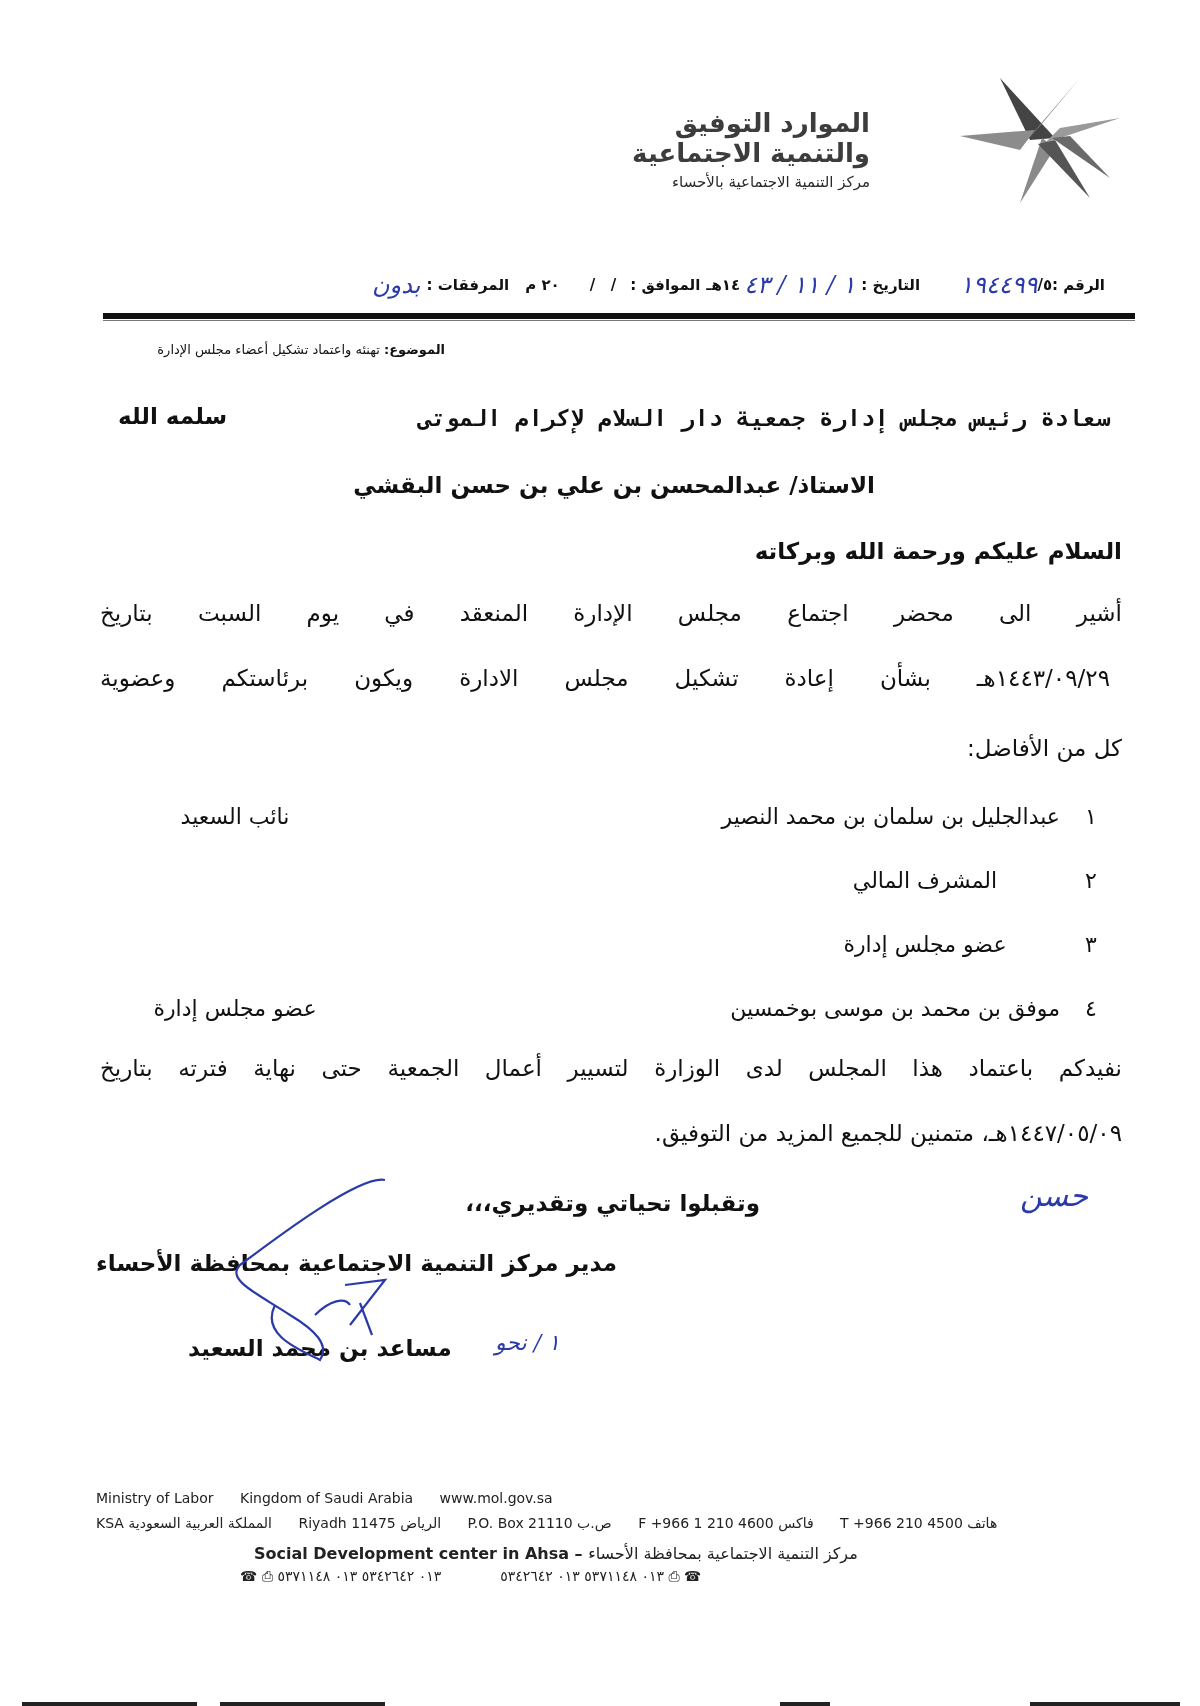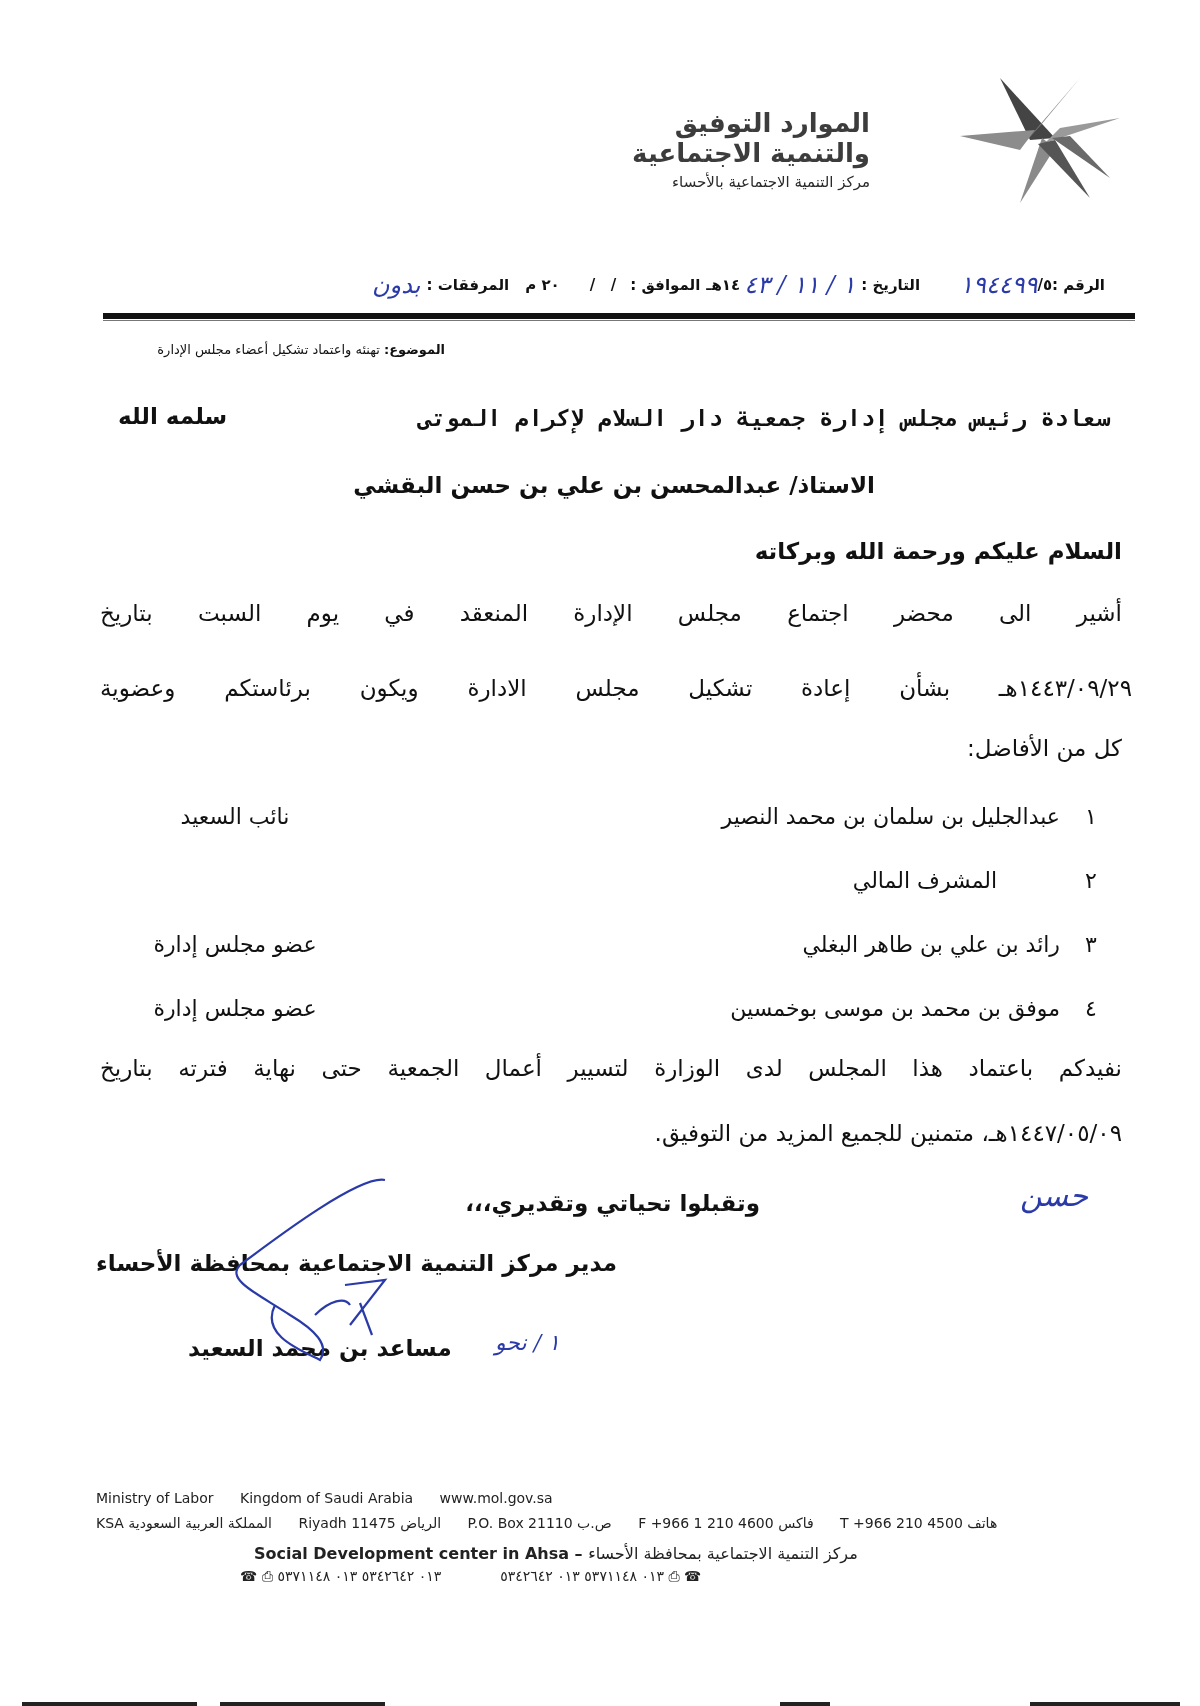--- a/index.html
+++ b/index.html
@@ -28,21 +28,21 @@
   #subject b { font-weight:bold; }
 
   .line { font-size:23px; white-space:nowrap; }
   .bold { font-weight:bold; }
 
   #recipient-title { right:90px; top:405px;font-family:Liberation Mono, monospace; }
   #recipient-salute { left:118px; top:403px; }
   #recipient-name { right:325px; top:472px; }
   #greeting { right:78px; top:538px; }
   #para1 { right:78px; left:100px; top:600px; text-align:justify; text-align-last:justify; }
-  #para2 { right:68px; left:100px; top:665px; text-align:justify; text-align-last:justify;margin-top:10px; }
+  #para2 { right:90px; left:100px; top:665px; text-align:justify; text-align-last:justify; }
   #para3 { right:78px; top:735px; }
 
   .member { left:100px; right:78px; height:36px; direction:rtl; display:flex; align-items:center; font-size:22px; }
   .member .num { width:62px; text-align:center; }
   .member .nm { flex:1; }
   .member .role { width:270px; text-align:center; }
 
   #closing1 { right:78px; left:100px; top:1055px; text-align:justify; text-align-last:justify; }
   #closing2 { right:78px; top:1120px; }
   #regards { right:440px; top:1190px; }
@@ -115,21 +115,20 @@
   <span class="num">١</span>
   <span class="nm">عبدالجليل بن سلمان بن محمد النصير</span>
   <span class="role">نائب السعيد</span>
 </div>
 <div class="abs member" style="top:862px;">
   <span class="num">٢</span>
   <span class="role">المشرف المالي</span>
 </div>
 <div class="abs member" style="top:926px;">
   <span class="num">٣</span>
-  <span class="nm">رائد بن علي بن طاهر البغلي</span>
   <span class="role">عضو مجلس إدارة</span>
 </div>
 <div class="abs member" style="top:990px;">
   <span class="num">٤</span>
   <span class="nm">موفق بن محمد بن موسى بوخمسين</span>
   <span class="role">عضو مجلس إدارة</span>
 </div>
 
 <div id="closing1" class="abs line rtl">نفيدكم باعتماد هذا المجلس لدى الوزارة لتسيير أعمال الجمعية حتى نهاية فترته بتاريخ</div>
 <div id="closing2" class="abs line rtl">١٤٤٧/٠٥/٠٩هـ، متمنين للجميع المزيد من التوفيق.</div>

